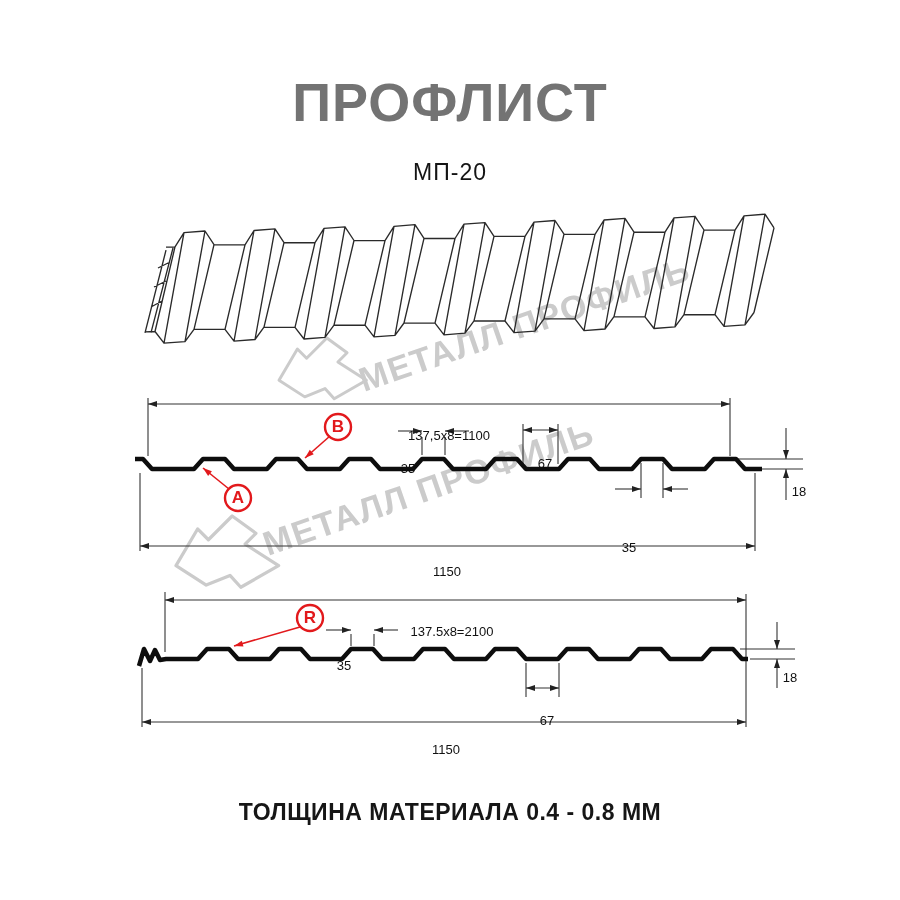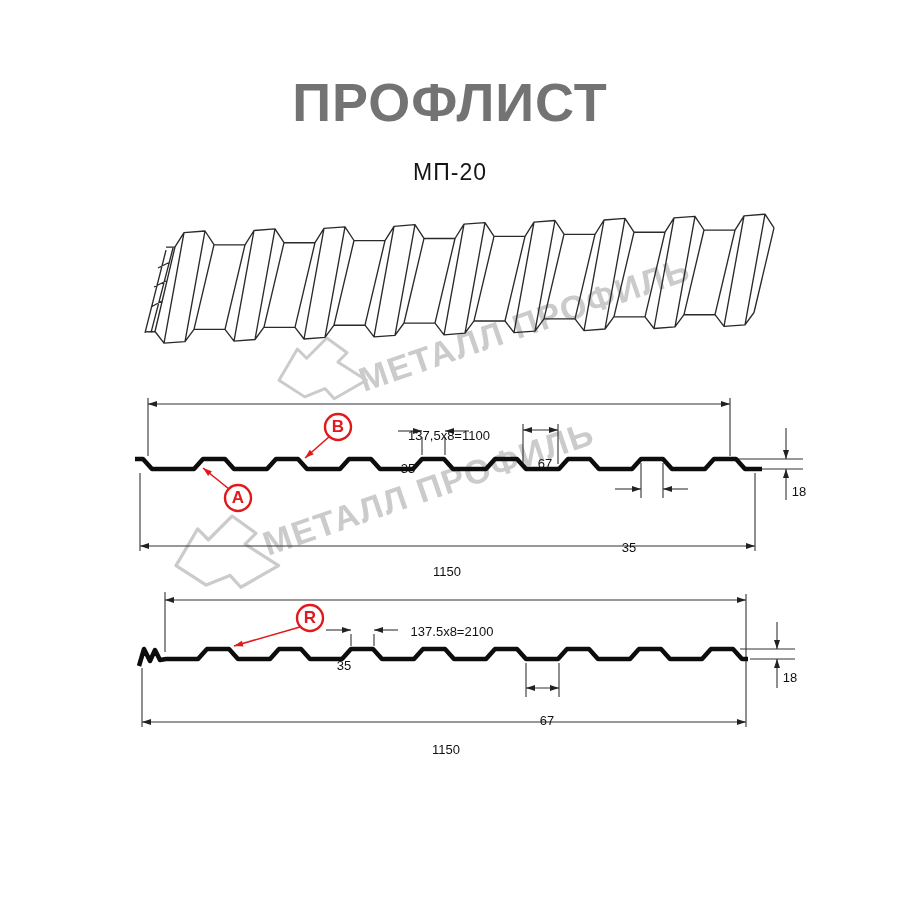--- a/index.html
+++ b/index.html
@@ -124,13 +124,14 @@
   <span class="txt lbl" style="left:238px;top:498px;">A</span>
   <span class="txt lbl" style="left:338px;top:427px;">B</span>
 
   <span class="txt dim" style="left:452px;top:587px;">137.5x8=2100</span>
   <span class="txt dim" style="left:344px;top:621px;">35</span>
   <span class="txt dim" style="left:547px;top:676px;">67</span>
   <span class="txt dim" style="left:790px;top:633px;">18</span>
   <span class="txt dim" style="left:446px;top:705px;">1150</span>
   <span class="txt lbl" style="left:310px;top:618px;">R</span>
 
+  <span class="txt footer-note" style="left:450px;top:812px;">ТОЛЩИНА МАТЕРИАЛА 0.4 - 0.8 ММ</span>
 </div>
 
 </body></html>

